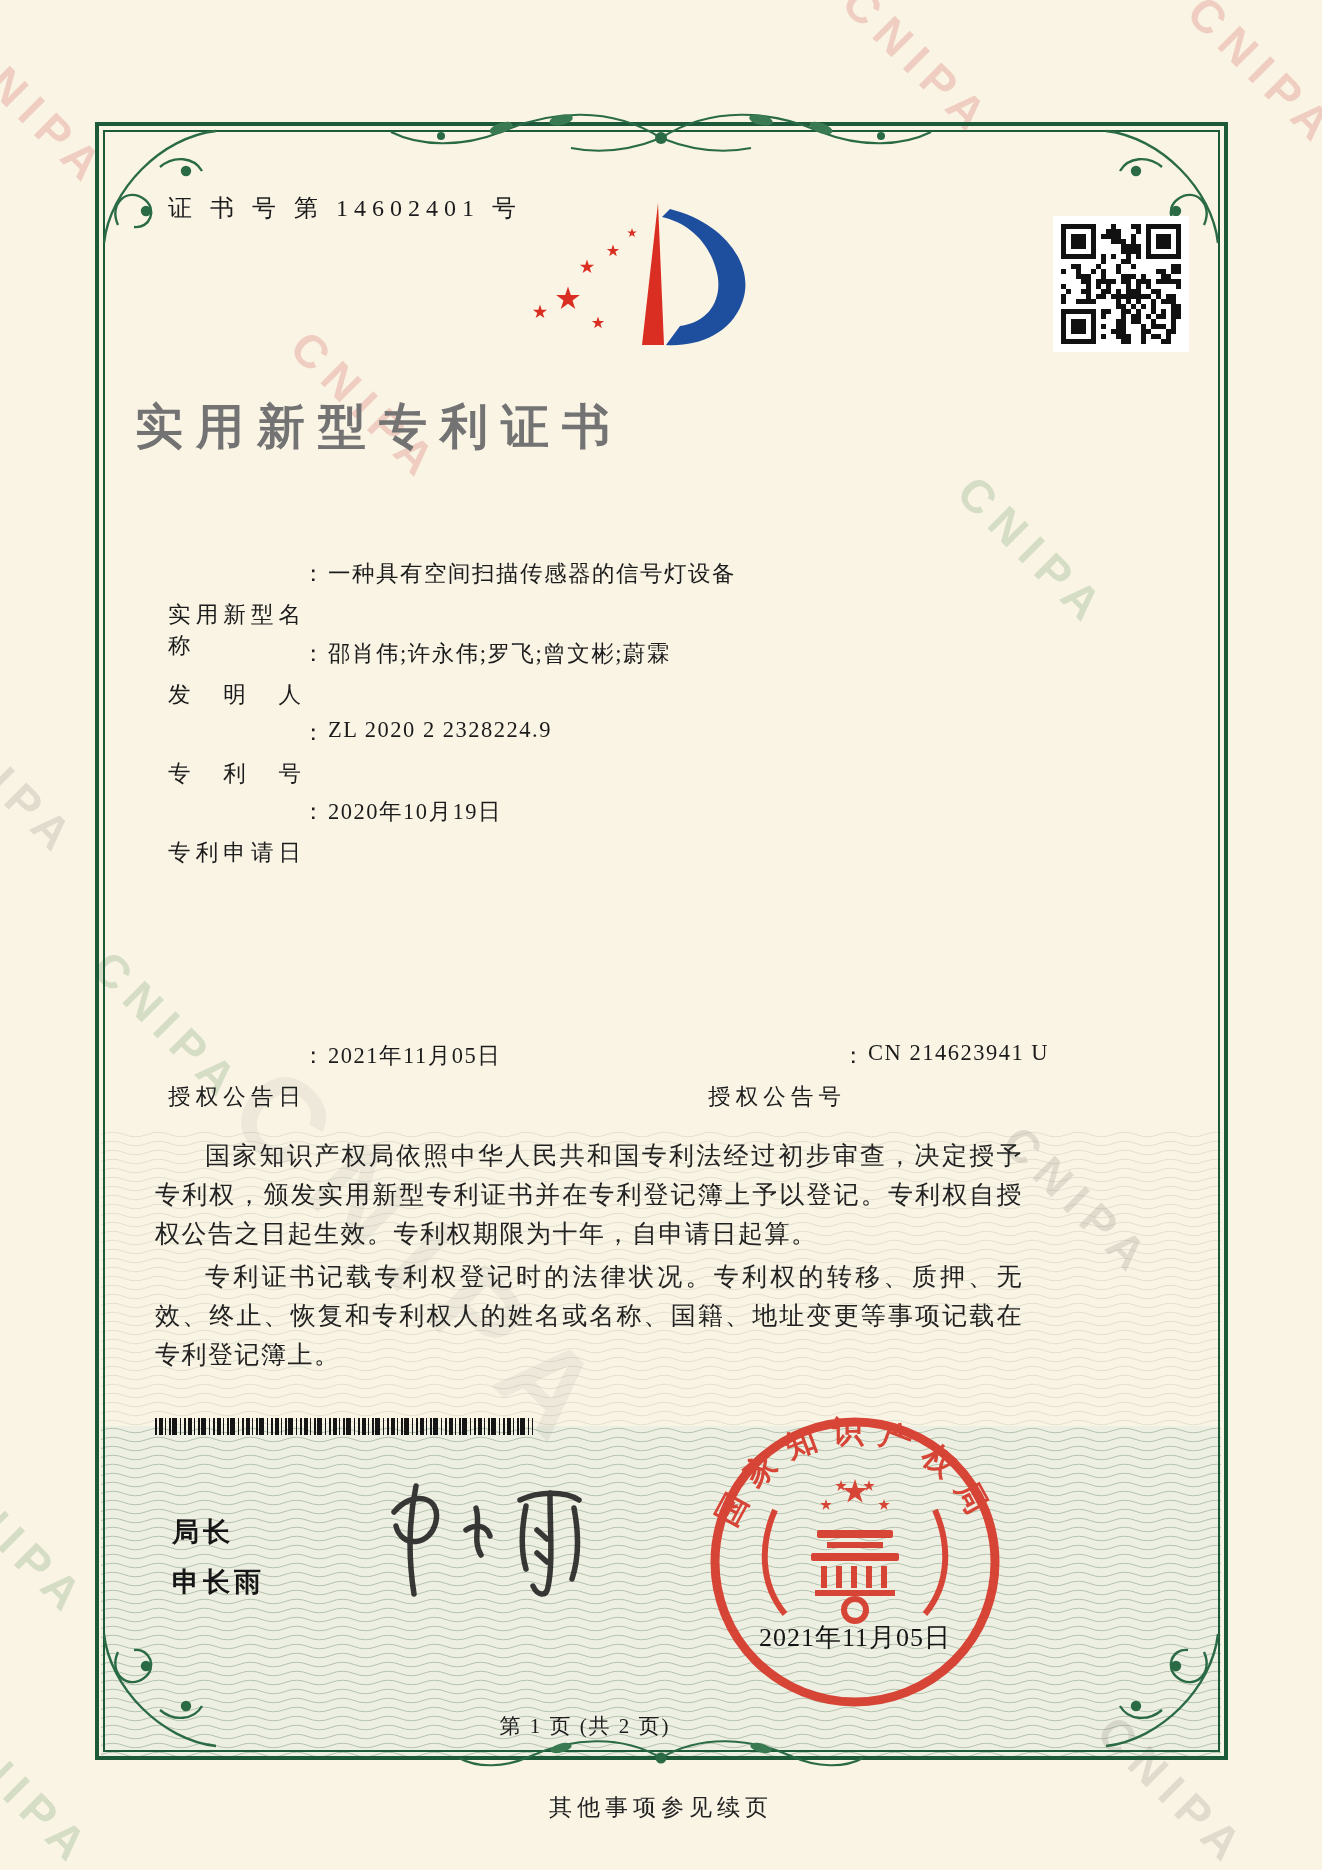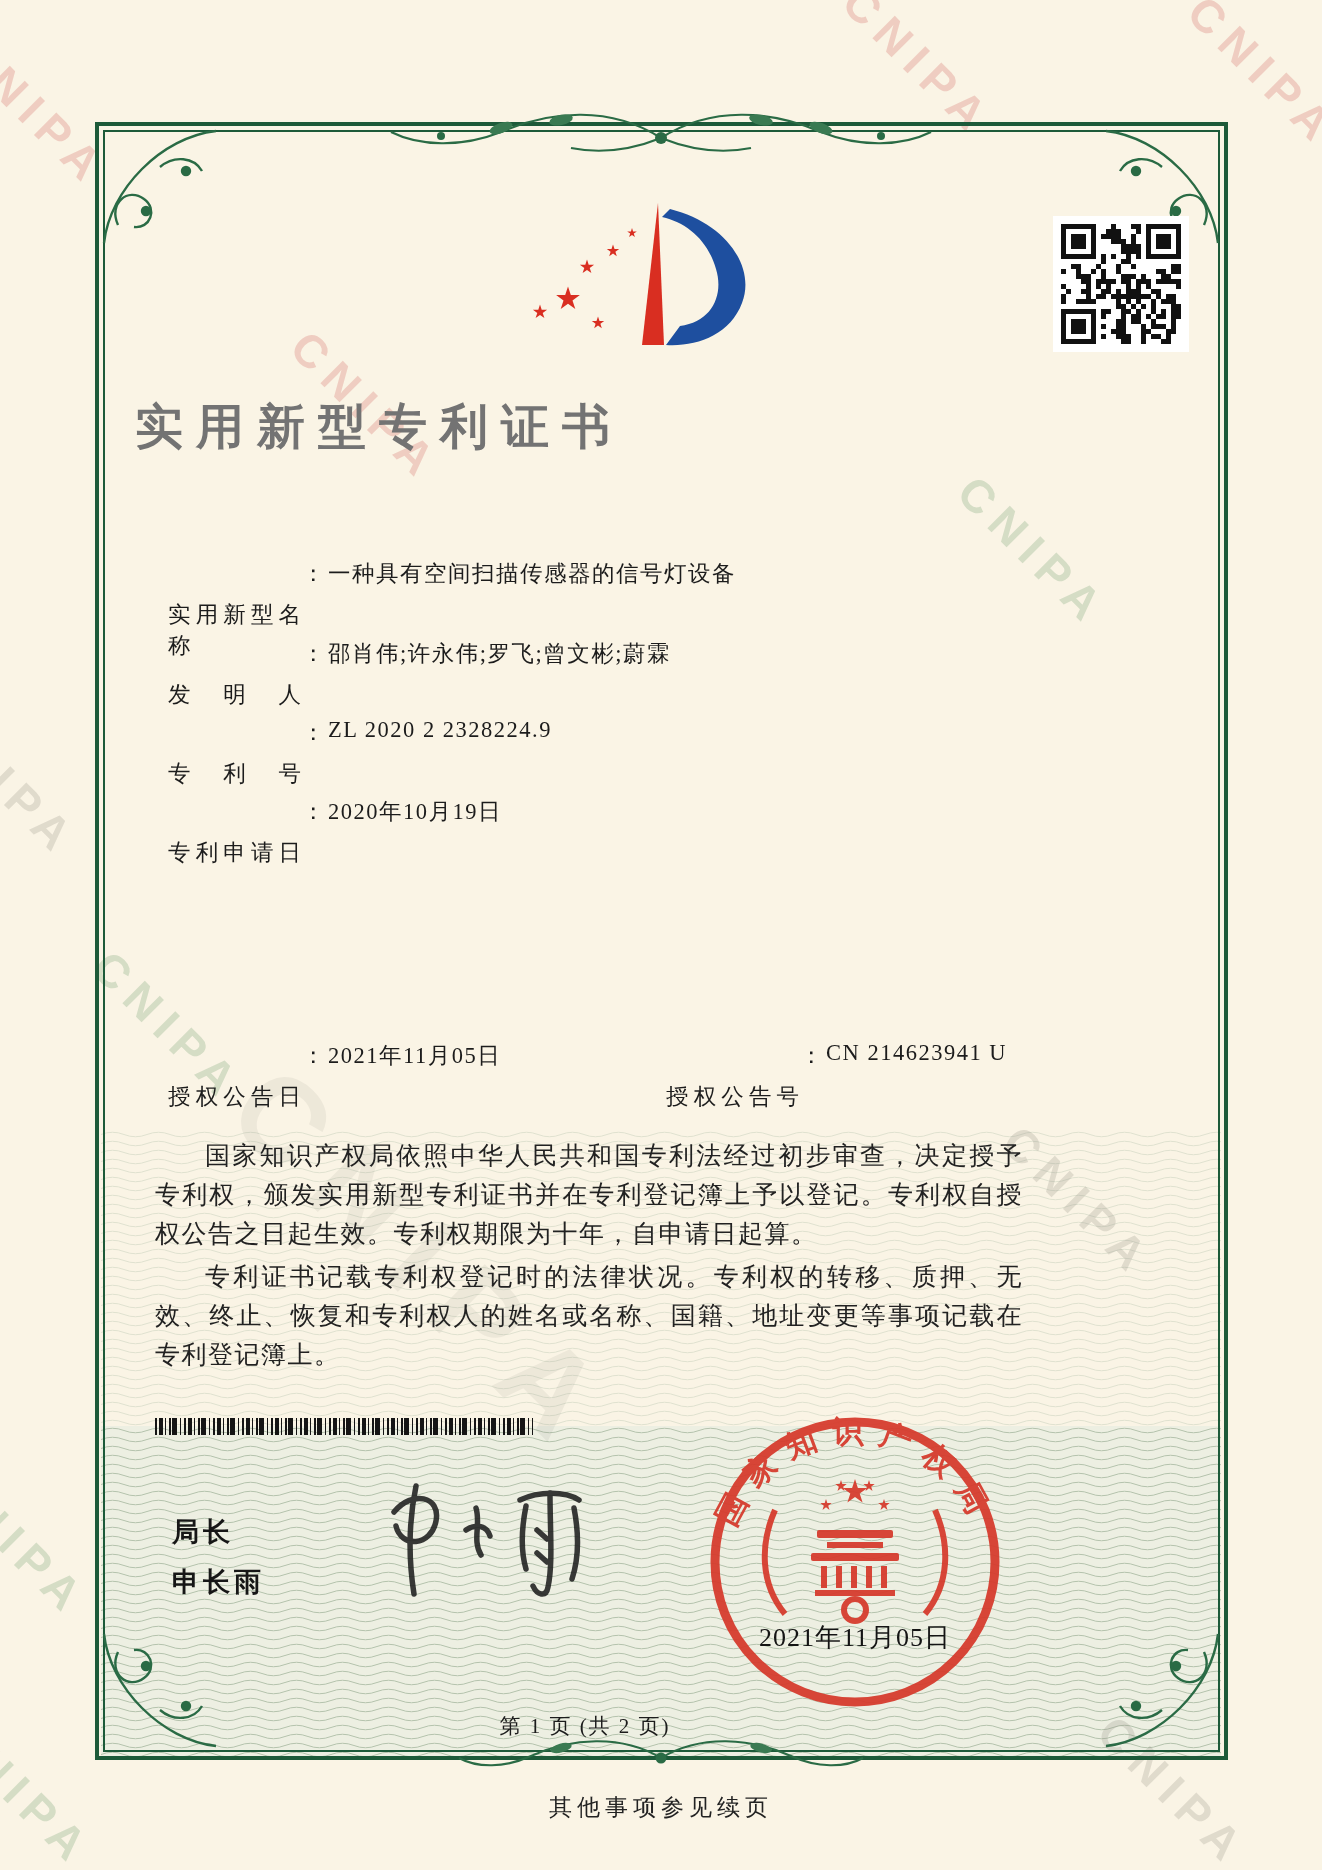--- a/index.html
+++ b/index.html
@@ -40,21 +40,21 @@
 
   .title{position:absolute;left:135px;top:395px;width:860px;z-index:3;text-align:left;
          font-size:48px;font-weight:bold;letter-spacing:13px;color:#737373;}
 
   
   .row{position:absolute;left:168px;z-index:3;font-size:22.5px;letter-spacing:1px;}
   .flabel{display:inline-block;width:134px;text-align:justify;text-align-last:justify;vertical-align:top;margin-top:41px;}
   .fcolon{display:inline-block;width:26px;vertical-align:top;}
   .fvalue{display:inline-block;letter-spacing:1.5px;vertical-align:top;}
   .fvalue-addr{width:648px;line-height:39px;}
-  .row2{left:666px;font-family:Liberation Serif, serif;}
+  .row2{left:708px;font-family:Liberation Serif, serif;}
 
   
   .body-text{position:absolute;left:155px;top:1136px;width:868px;z-index:3;
              font-size:25px;line-height:39px;letter-spacing:1.5px;text-align:justify;color:#222;}
   .body-text p{margin:0 0 4px 0;text-indent:2em;}
 
   
   .barcode{position:absolute;left:155px;top:1418px;width:378px;height:17px;z-index:3;
     background:repeating-linear-gradient(90deg,
       #151515 0 2px,transparent 2px 4px,
@@ -170,20 +170,21 @@
   <svg class="garland" style="left:451px;top:1728px" width="420" height="70">
     <g fill="none" stroke="#2a6b45" stroke-width="2.2">
       <path d="M210,30 C170,6 120,10 80,28 C54,40 26,40 8,30"></path>
       <path d="M210,30 C250,6 300,10 340,28 C366,40 394,40 412,30"></path>
       <ellipse cx="110" cy="20" rx="11" ry="4.5" transform="rotate(-15 110 20)" fill="#3a7a52" stroke="none"></ellipse>
       <ellipse cx="310" cy="20" rx="11" ry="4.5" transform="rotate(15 310 20)" fill="#3a7a52" stroke="none"></ellipse>
       <circle cx="210" cy="30" r="5.5" fill="#2a6b45" stroke="none"></circle>
     </g>
   </svg>
 
+  <div class="cert-no">证 书 号 第 14602401 号</div>
 
   <svg class="logo" width="240" height="160" viewBox="0 0 240 160">
     <g id="logo-stars" fill="#d92e21">
         <polygon points="102.0,35.0 100.9,38.5 97.2,38.5 100.2,40.6 99.1,44.0 102.0,41.9 104.9,44.0 103.8,40.6 106.8,38.5 103.1,38.5"></polygon>
         <polygon points="83.0,51.5 81.5,56.0 76.8,56.0 80.6,58.8 79.2,63.3 83.0,60.5 86.8,63.3 85.4,58.8 89.2,56.0 84.5,56.0"></polygon>
         <polygon points="57.0,66.5 55.3,71.7 49.9,71.7 54.3,74.9 52.6,80.1 57.0,76.9 61.4,80.1 59.7,74.9 64.1,71.7 58.7,71.7"></polygon>
         <polygon points="38.0,93.5 35.2,102.1 26.1,102.1 33.5,107.5 30.7,116.1 38.0,110.8 45.3,116.1 42.5,107.5 49.9,102.1 40.8,102.1"></polygon>
         <polygon points="10.0,111.5 8.3,116.7 2.9,116.7 7.3,119.9 5.6,125.1 10.0,121.9 14.4,125.1 12.7,119.9 17.1,116.7 11.7,116.7"></polygon>
         <polygon points="68.0,123.5 66.5,128.0 61.8,128.0 65.6,130.8 64.2,135.3 68.0,132.5 71.8,135.3 70.4,130.8 74.2,128.0 69.5,128.0"></polygon>
       </g>

